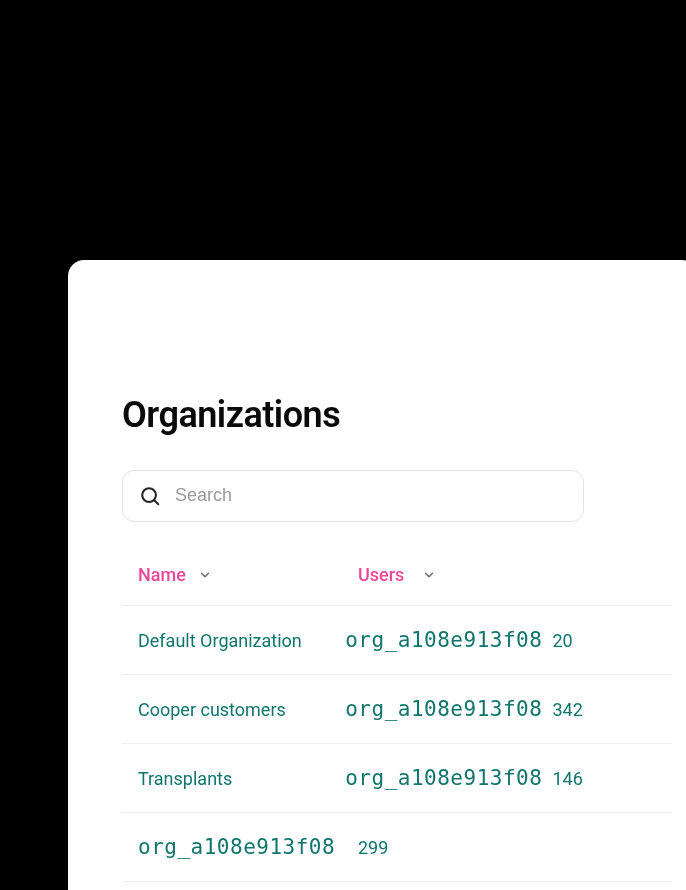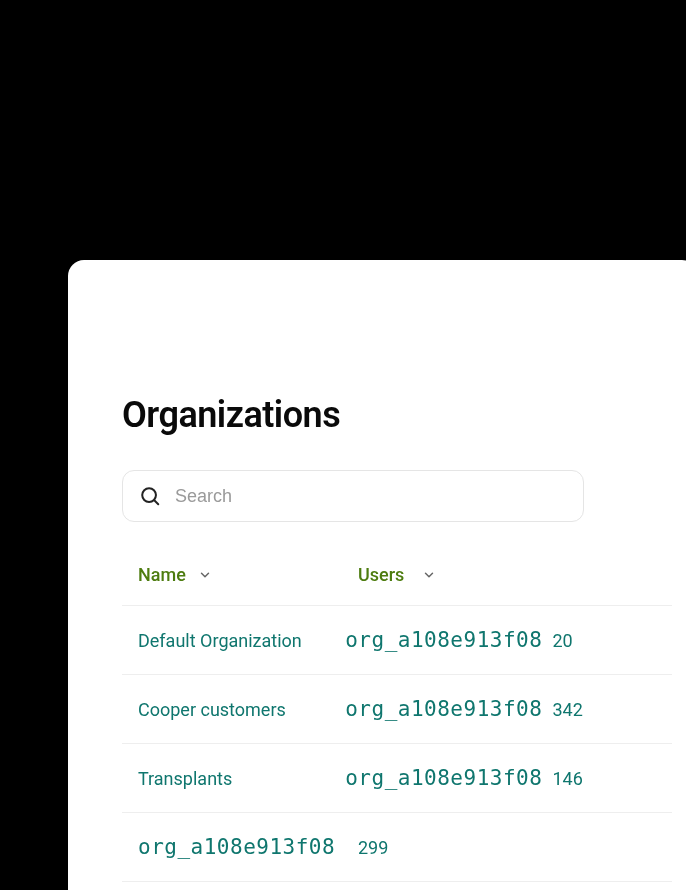--- a/index.html
+++ b/index.html
@@ -36,21 +36,21 @@
     }
     .page-title {
       font-size: 36px;
       font-weight: 600;
       color: #0a0a0a;
       letter-spacing: -0.5px;
       margin-bottom: 34px;
     }
     .search-wrapper {
       display: flex;
-      align-items: center;
+      align-items: flex-start;
       border: 1px solid #e5e5e5;
       border-radius: 12px;
       padding: 14px 16px;
       margin-bottom: 42px;
       width: 462px;
     }
     .search-icon {
       flex-shrink: 0;
       display: flex;
       align-items: center;
@@ -74,21 +74,21 @@
       display: flex;
       padding: 0 16px 20px 16px;
       border-bottom: 1px solid #eeeeee;
     }
     .th {
       display: flex;
       align-items: center;
       gap: 12px;
       font-size: 18px;
       font-weight: 500;
-      color: #4d7c0f;
+      color: #ec4899;
       cursor: pointer;
     }
     .col-name {
       width: 220px;
     }
     .col-code {
       width: 220px;
     }
     .col-users {
       width: 110px;

